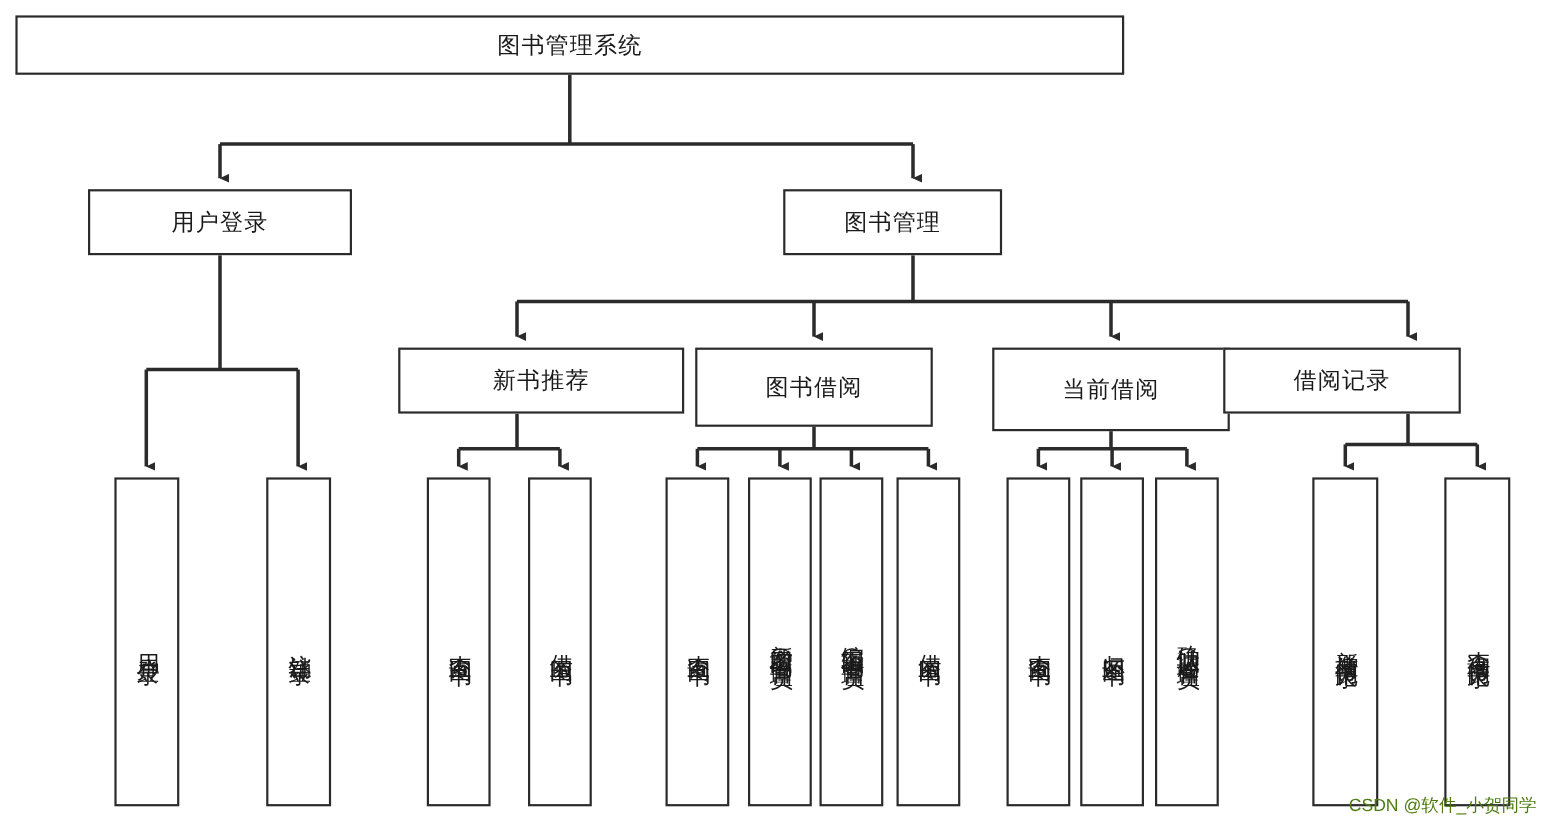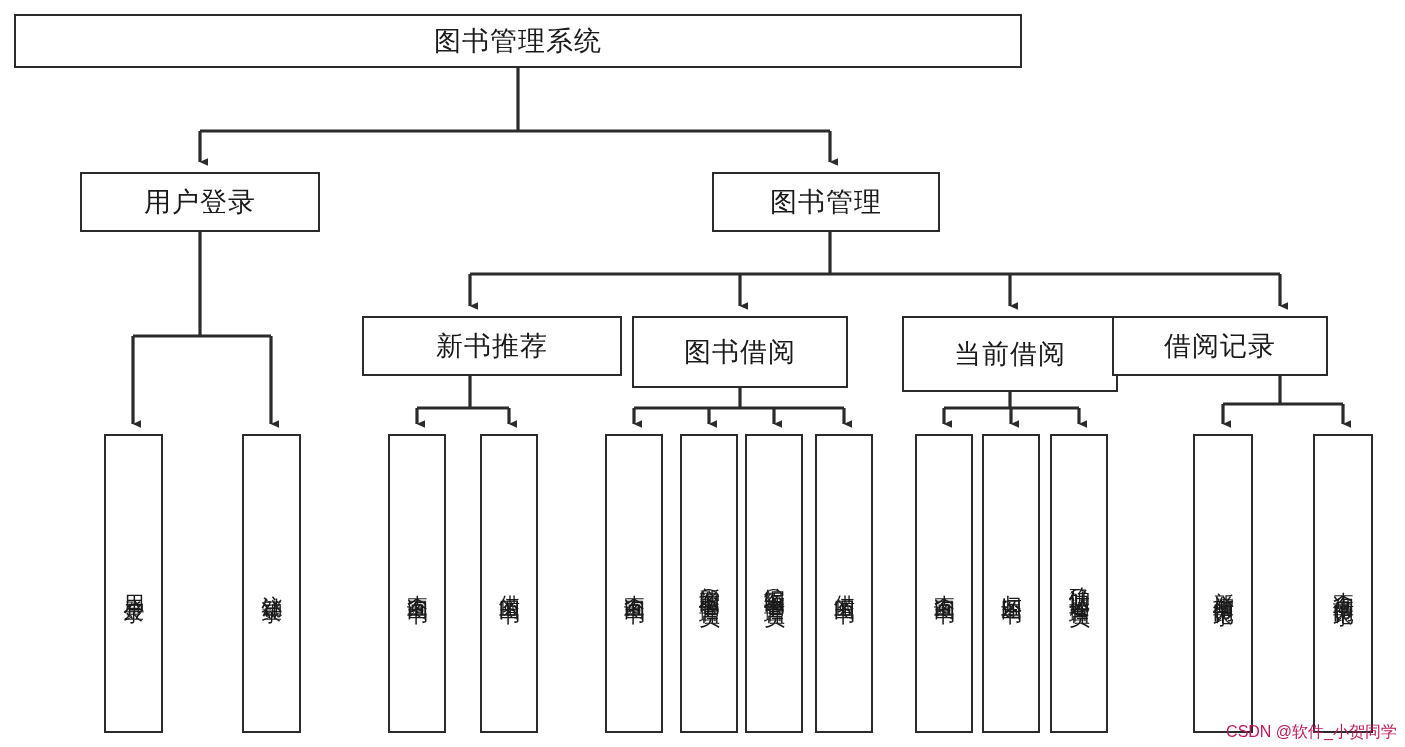--- a/index.html
+++ b/index.html
@@ -26,39 +26,39 @@
     position: absolute;
     box-sizing: border-box;
     border: 2.5px solid #2b2b2b;
     background: #ffffff;
     display: flex;
     align-items: center;
     justify-content: center;
     color: #1a1a1a;
   }
   .node-h {
-    font-size: 27px;
+    font-size: 21px;
     letter-spacing: 1px;
     white-space: nowrap;
     font-family: Liberation Serif, serif;
   }
   .node-v {
     writing-mode: vertical-rl;
     text-orientation: upright;
     font-size: 21px;
     line-height: 1.18;
     letter-spacing: 3px;
     white-space: nowrap;
   }
   .watermark {
     position: absolute;
     right: 8px;
     bottom: 4px;
     font-size: 16px;
-    color: #be185d;
+    color: #4d7c0f;
     white-space: nowrap;
     pointer-events: none;
   }
 </style>
 </head>
 <body>
 
 <div id="stage">
 
   <svg class="diagram" viewBox="0 0 1405 747">
@@ -108,21 +108,21 @@
       <path d="M 1280 376 L 1280 404"></path>
       <path d="M 1223 404 L 1343 404"></path>
       <path d="M 1223 404 L 1223 424" marker-end="url(#arrowhead)"></path>
       <path d="M 1343 404 L 1343 424" marker-end="url(#arrowhead)"></path>
     </g>
   </svg>
 
   <div class="node-box node-h" style="left: 14px; top: 14px; width: 1008px; height: 54px;">图书管理系统</div>
 
   <div class="node-box node-h" style="left: 80px; top: 172px; width: 240px; height: 60px;">用户登录</div>
-  <div class="node-box node-h" style="left: 712px; top: 172px; width: 228px; height: 60px;">图书管理</div>
+  <div class="node-box node-h" style="left: 712px; top: 172px; width: 199px; height: 60px;">图书管理</div>
 
   <div class="node-box node-h" style="left: 362px; top: 316px; width: 260px; height: 60px;">新书推荐</div>
   <div class="node-box node-h" style="left: 632px; top: 316px; width: 216px; height: 72px;">图书借阅</div>
   <div class="node-box node-h" style="left: 902px; top: 316px; width: 216px; height: 76px;">当前借阅</div>
   <div class="node-box node-h" style="left: 1112px; top: 316px; width: 216px; height: 60px;">借阅记录</div>
 
   <div class="node-box" style="left: 104px; top: 434px; width: 59px; height: 299px;">
     <span class="node-v">用户登录</span>
   </div>
   <div class="node-box" style="left: 242px; top: 434px; width: 59px; height: 299px;">

